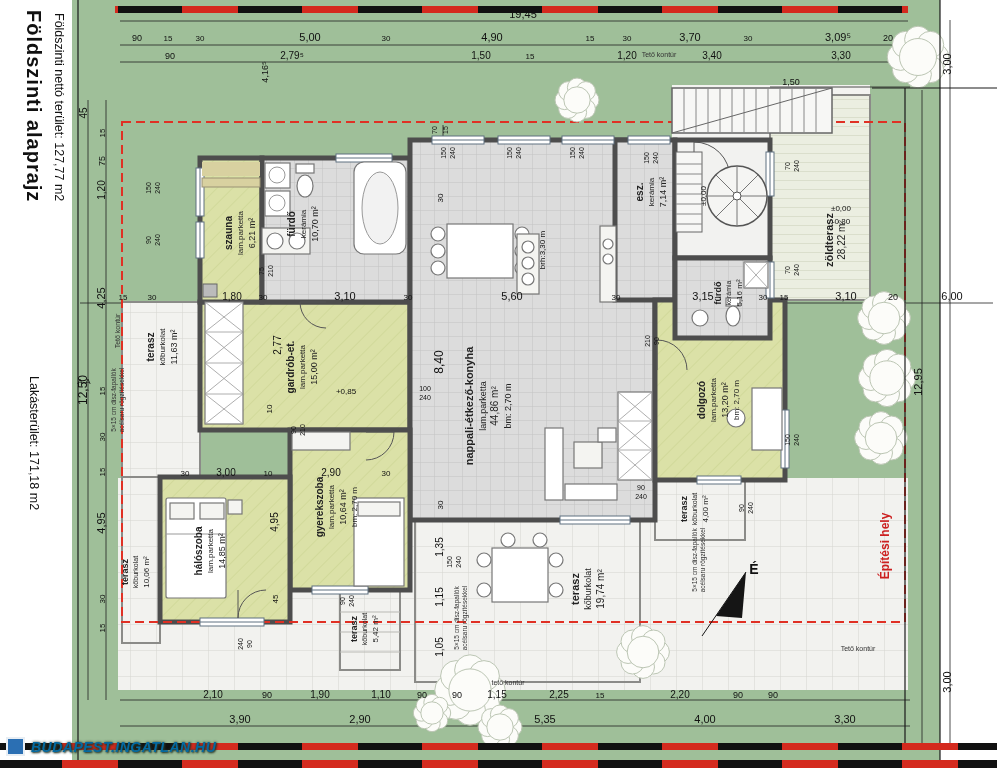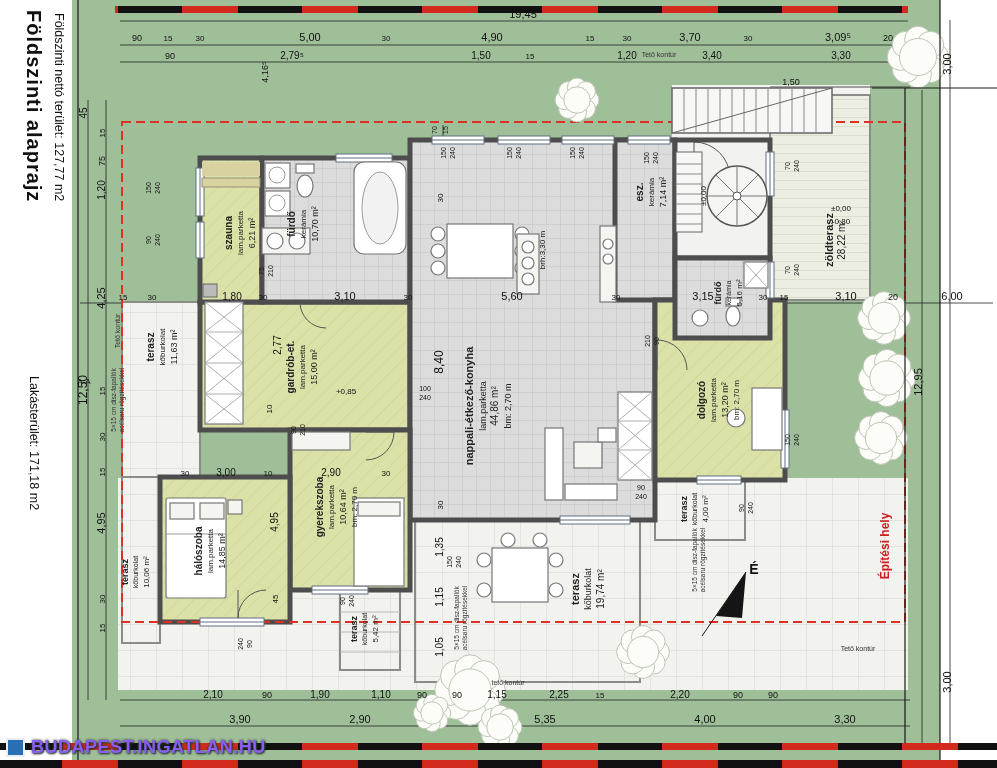--- a/index.html
+++ b/index.html
@@ -5,22 +5,22 @@
   html,body{margin:0;padding:0;background:#888;}
   #stage{position:relative;width:997px;height:768px;overflow:hidden;background:#fff;
          font-family:"Liberation Sans","DejaVu Sans",sans-serif;}
   svg{position:absolute;left:0;top:0;font-family:"Liberation Sans","DejaVu Sans",sans-serif;}
   .vert{position:absolute;writing-mode:vertical-rl;color:#111;white-space:nowrap;}
   #plan-title{left:22px;top:10px;font-size:20px;font-weight:bold;letter-spacing:1px;}
   #net-area{left:52px;top:13px;font-size:12.5px;}
   #living-area{left:27px;top:376px;font-size:12.5px;}
   .watermark{position:absolute;left:6px;top:737px;display:flex;align-items:center;gap:6px;z-index:5;}
   .wm-logo{width:15px;height:15px;background:#2b6fb3;border:2px solid #e8eef4;display:inline-block;}
-  .wm-text{color:#8b5cf6;font-weight:bold;font-size:18px;letter-spacing:.5px;
-           text-shadow:0 0 3px #2a3a2d,1px 1px 2px #223325;}
+  .wm-text{color:#0369a1;font-weight:bold;font-size:14px;letter-spacing:.5px;
+           text-shadow:0 0 3px #2a3a2d,1px 1px 2px #223325;font-style:italic;}
   .win rect{fill:#fff;stroke:#5f7080;stroke-width:1;}
   .win line{stroke:#5f7080;stroke-width:1;}
   .furn{fill:#fff;stroke:#777;stroke-width:1.2;}
   .furn2{fill:#f4f4f1;stroke:#777;stroke-width:1.2;}
   .door{fill:none;stroke:#555;stroke-width:1;}
   .chain{stroke:#222;stroke-width:.8;}
   .plotline{stroke:#1a1a1a;stroke-width:1.2;}
 </style>
 </head>
 <body>

